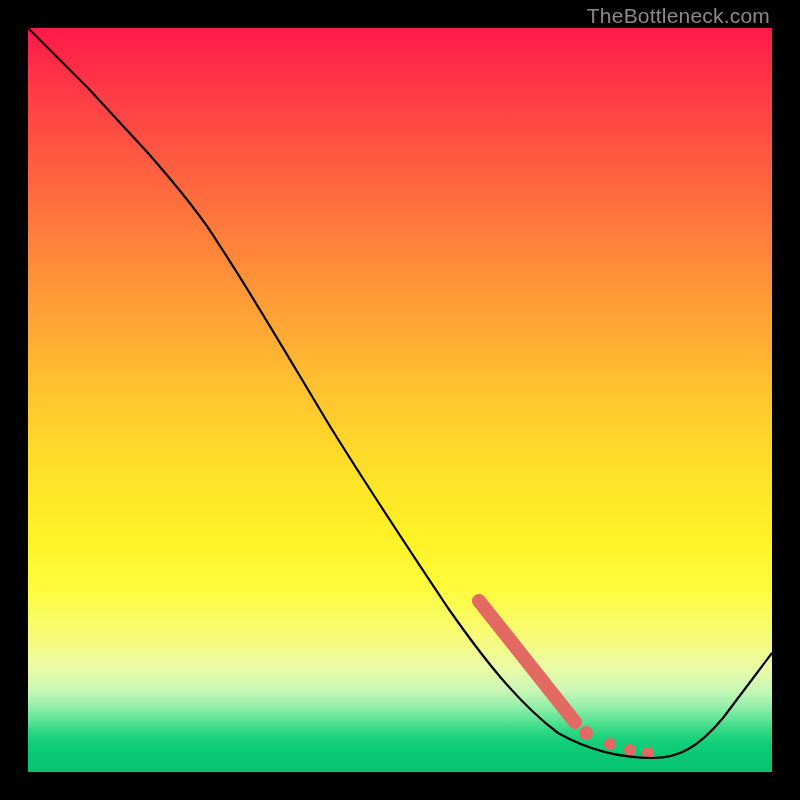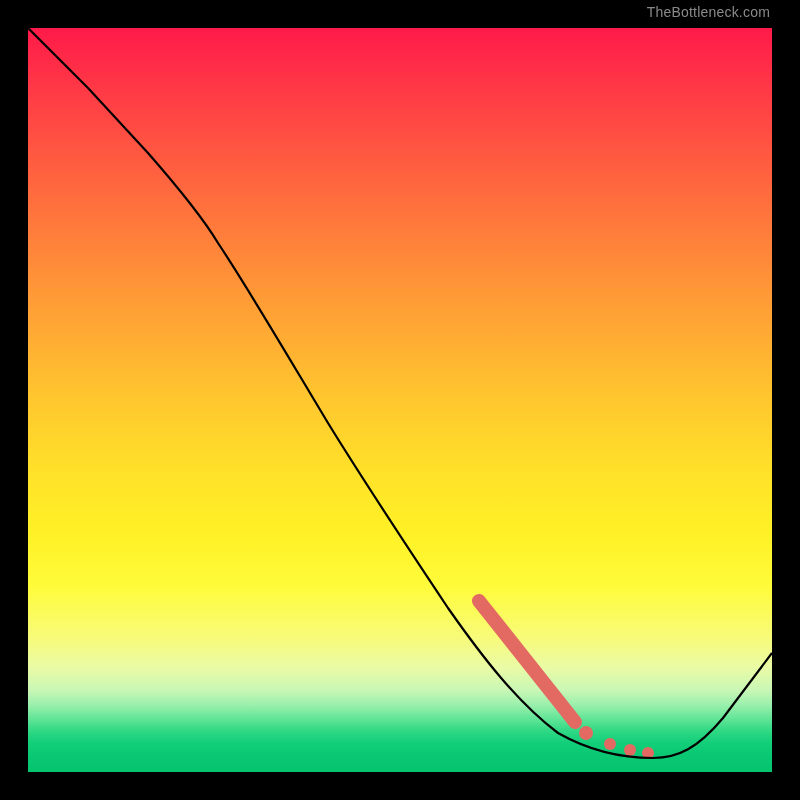--- a/index.html
+++ b/index.html
@@ -60,21 +60,21 @@
     top: 0;
     left: 0;
     width: 744px;
     height: 744px;
   }
   .watermark {
     position: absolute;
     top: 4px;
     right: 30px;
     color: #8a8a8a;
-    font-size: 14px;
+    font-size: 21px;
     font-weight: 500;
     letter-spacing: 0.2px;
     user-select: none;
   }
   .thick-seg {
     stroke: #e36a62;
     stroke-width: 14;
     stroke-linecap: round;
     fill: none;
   }

